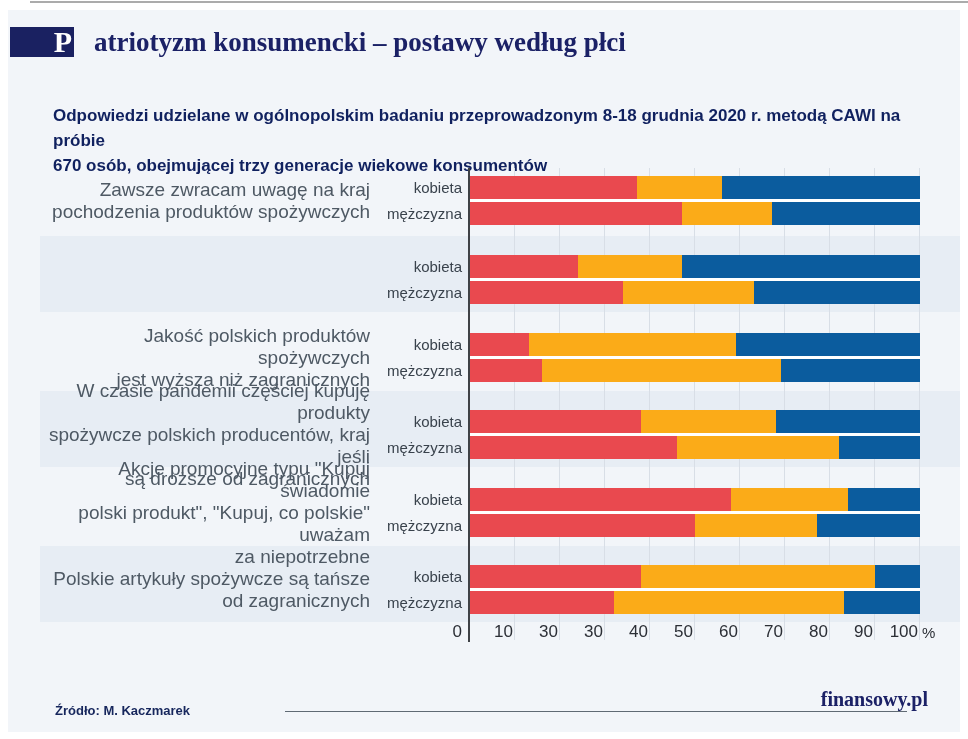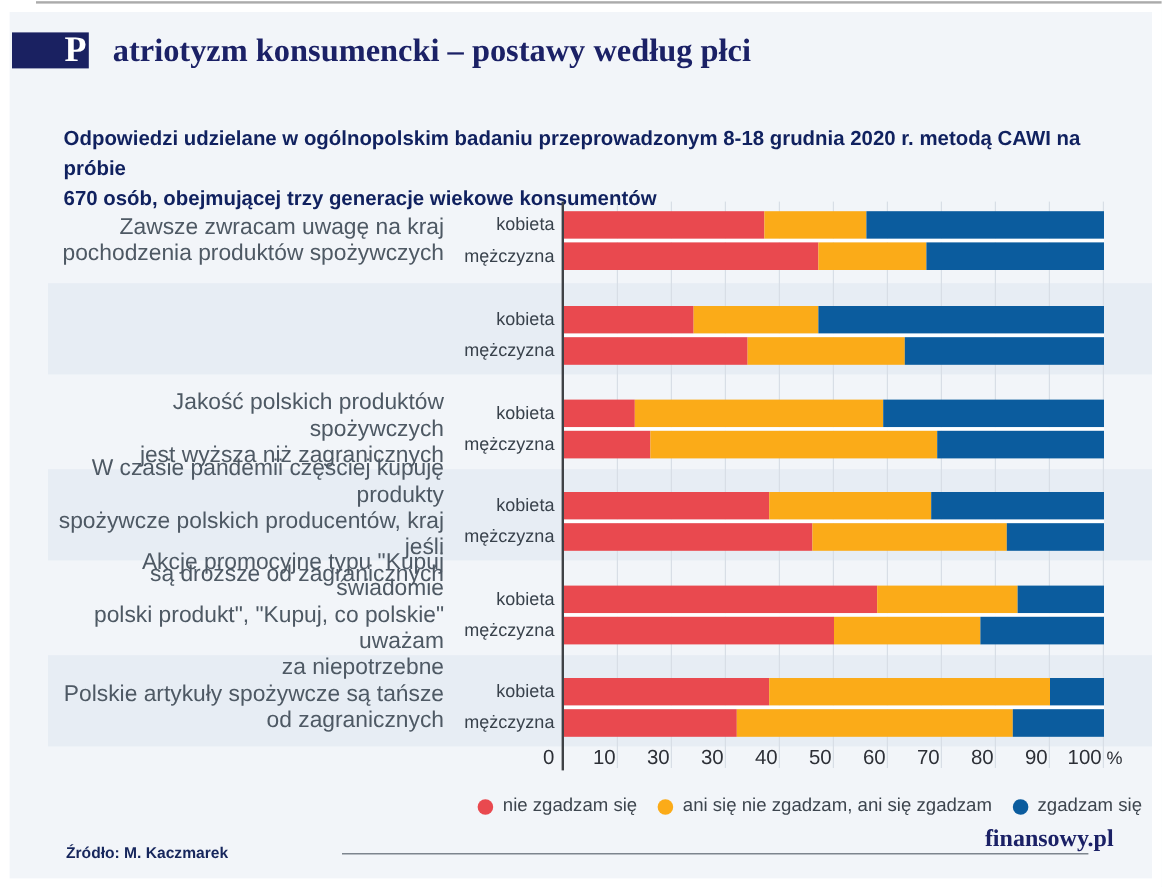--- a/index.html
+++ b/index.html
@@ -216,34 +216,20 @@
   <span class="tick" style="left:551px">30</span>
   <span class="tick" style="left:596px">40</span>
   <span class="tick" style="left:641px">50</span>
   <span class="tick" style="left:686px">60</span>
   <span class="tick" style="left:731px">70</span>
   <span class="tick" style="left:776px">80</span>
   <span class="tick" style="left:821px">90</span>
   <span class="tick" style="left:866px">100</span>
   <span class="pct">%</span>
 
-  <div class="legend">
-    <div class="legend-item">
-      <span class="legend-dot" style="background: rgb(233, 73, 79);"></span>
-      <span class="legend-label">nie zgadzam się</span>
-    </div>
-    <div class="legend-item">
-      <span class="legend-dot" style="background: rgb(251, 171, 24);"></span>
-      <span class="legend-label">ani się nie zgadzam, ani się zgadzam</span>
-    </div>
-    <div class="legend-item">
-      <span class="legend-dot" style="background: rgb(11, 92, 158);"></span>
-      <span class="legend-label">zgadzam się</span>
-    </div>
-  </div>
 
   <div class="source">Źródło: M. Kaczmarek</div>
   <div class="footer-line"></div>
   <div class="logo">
     <div class="l2">finansowy.pl</div>
   </div>
 
 </div>
 
 </body></html>

